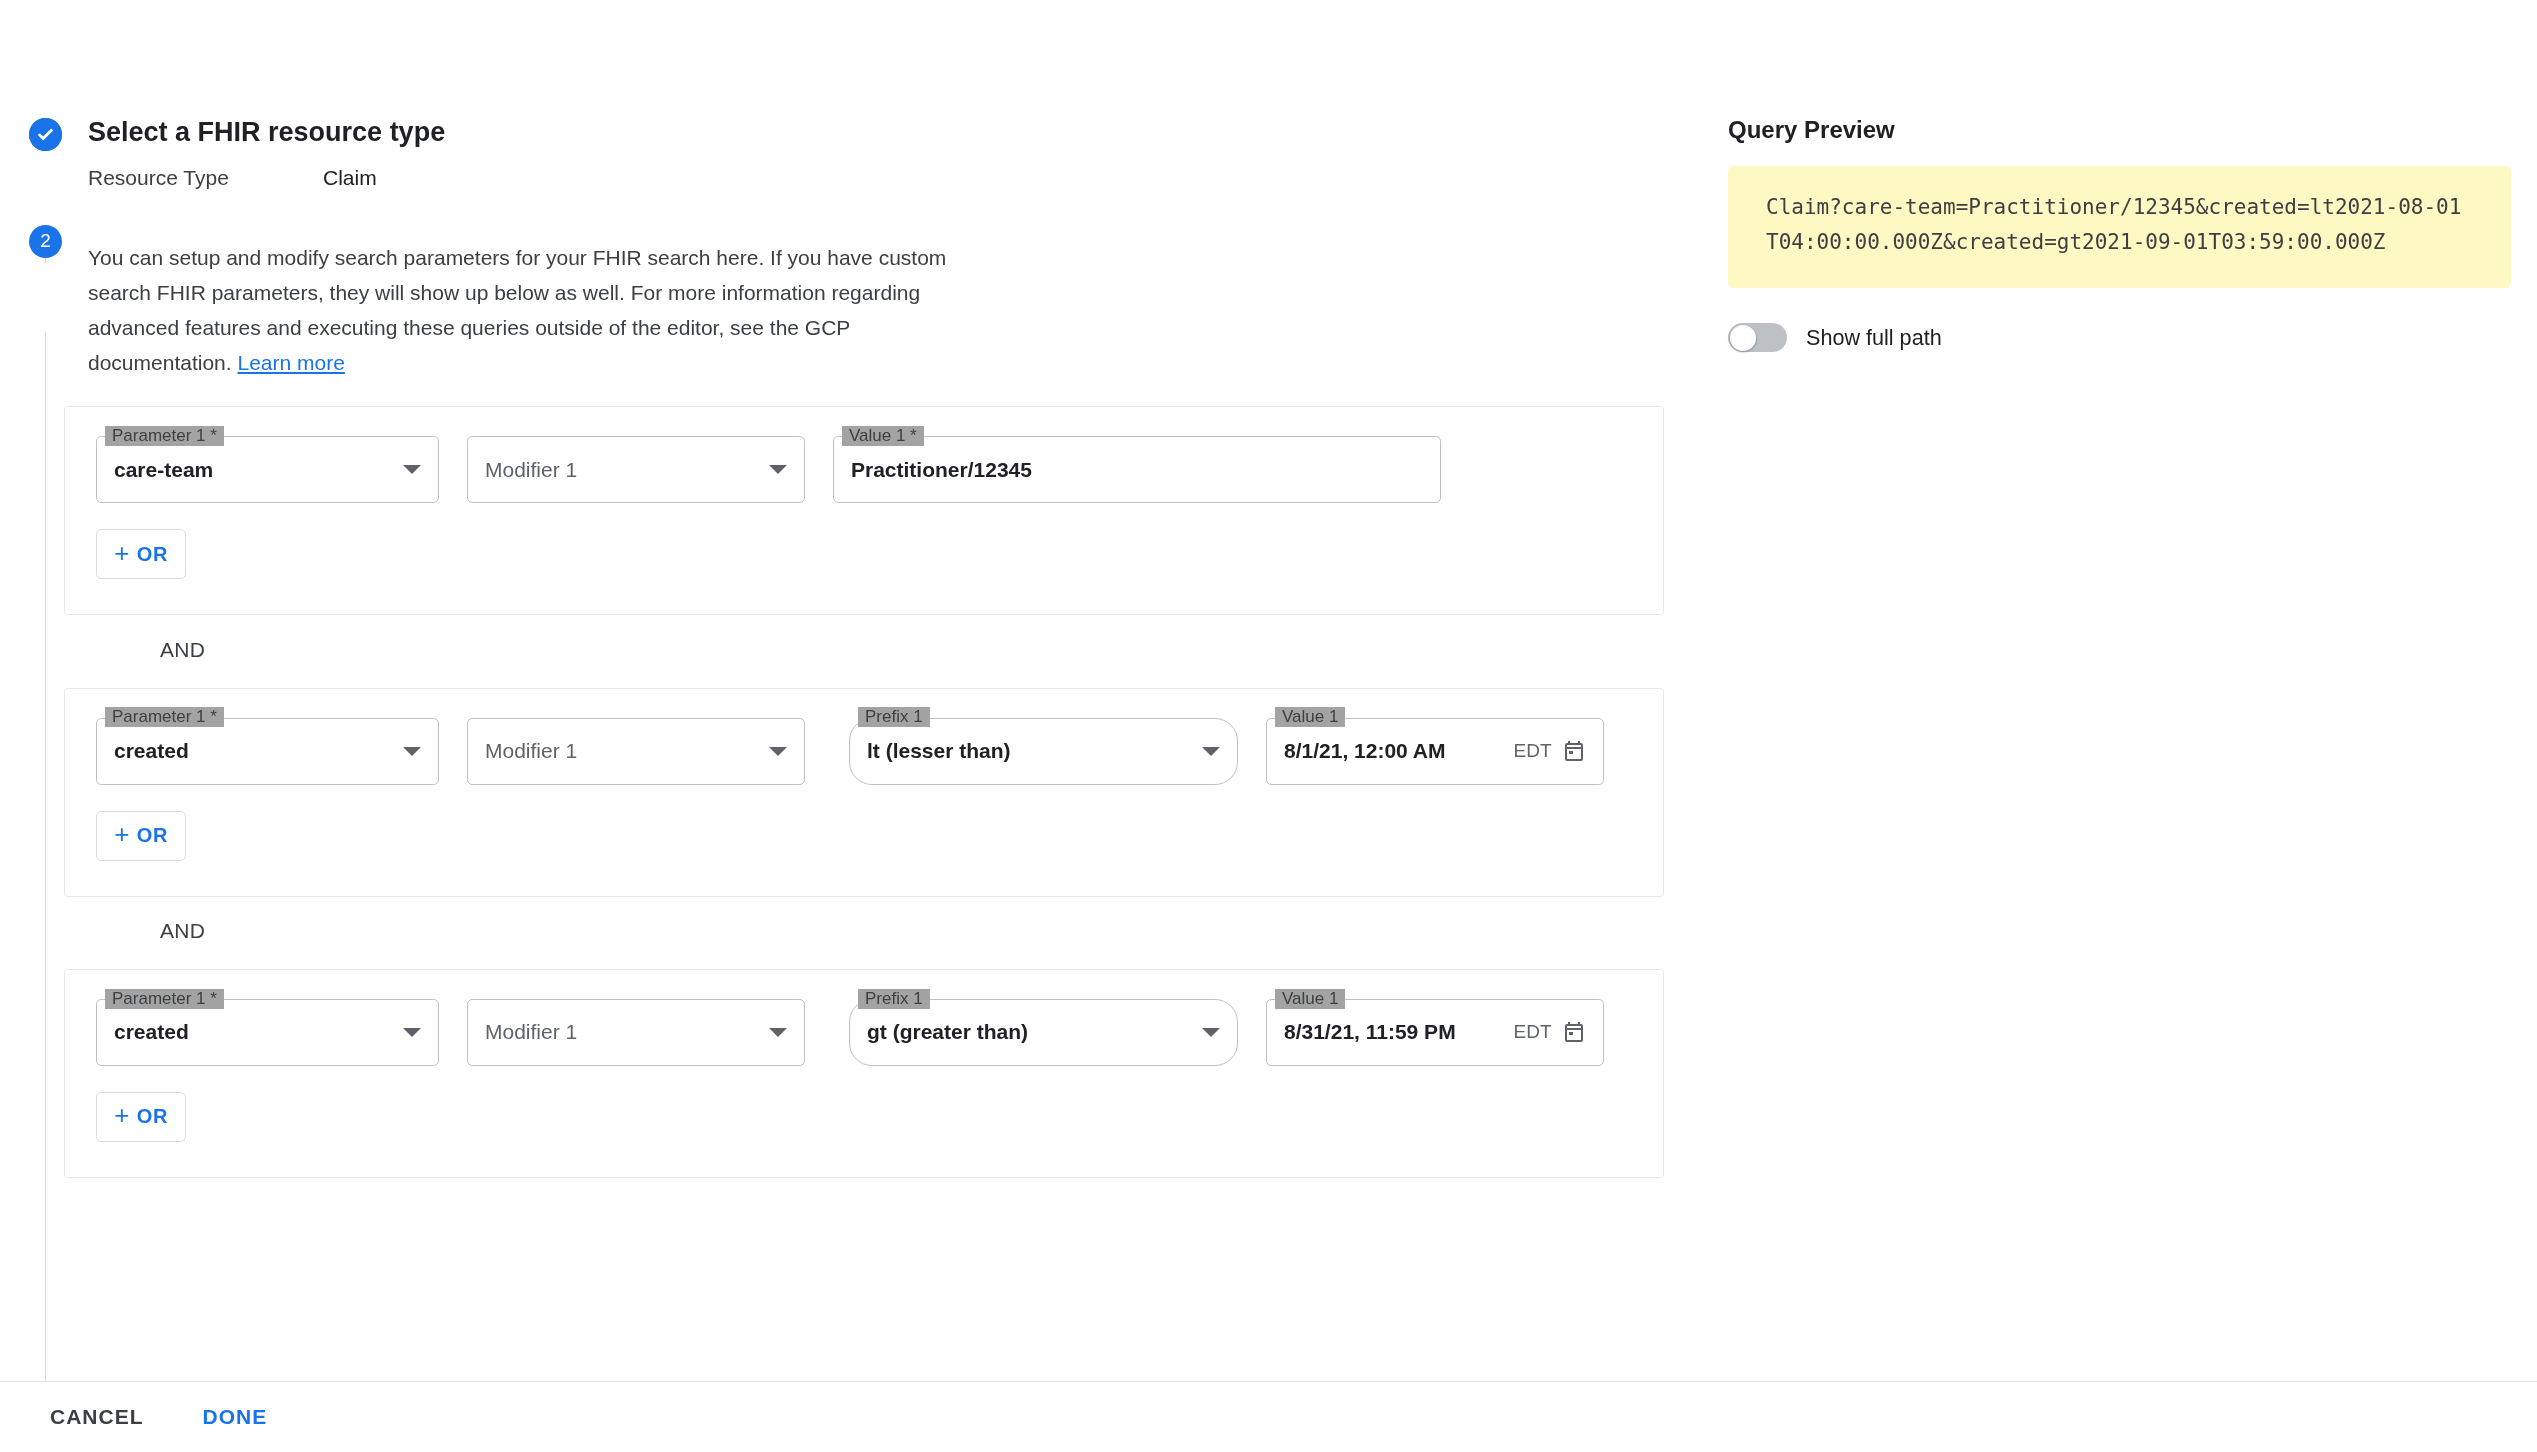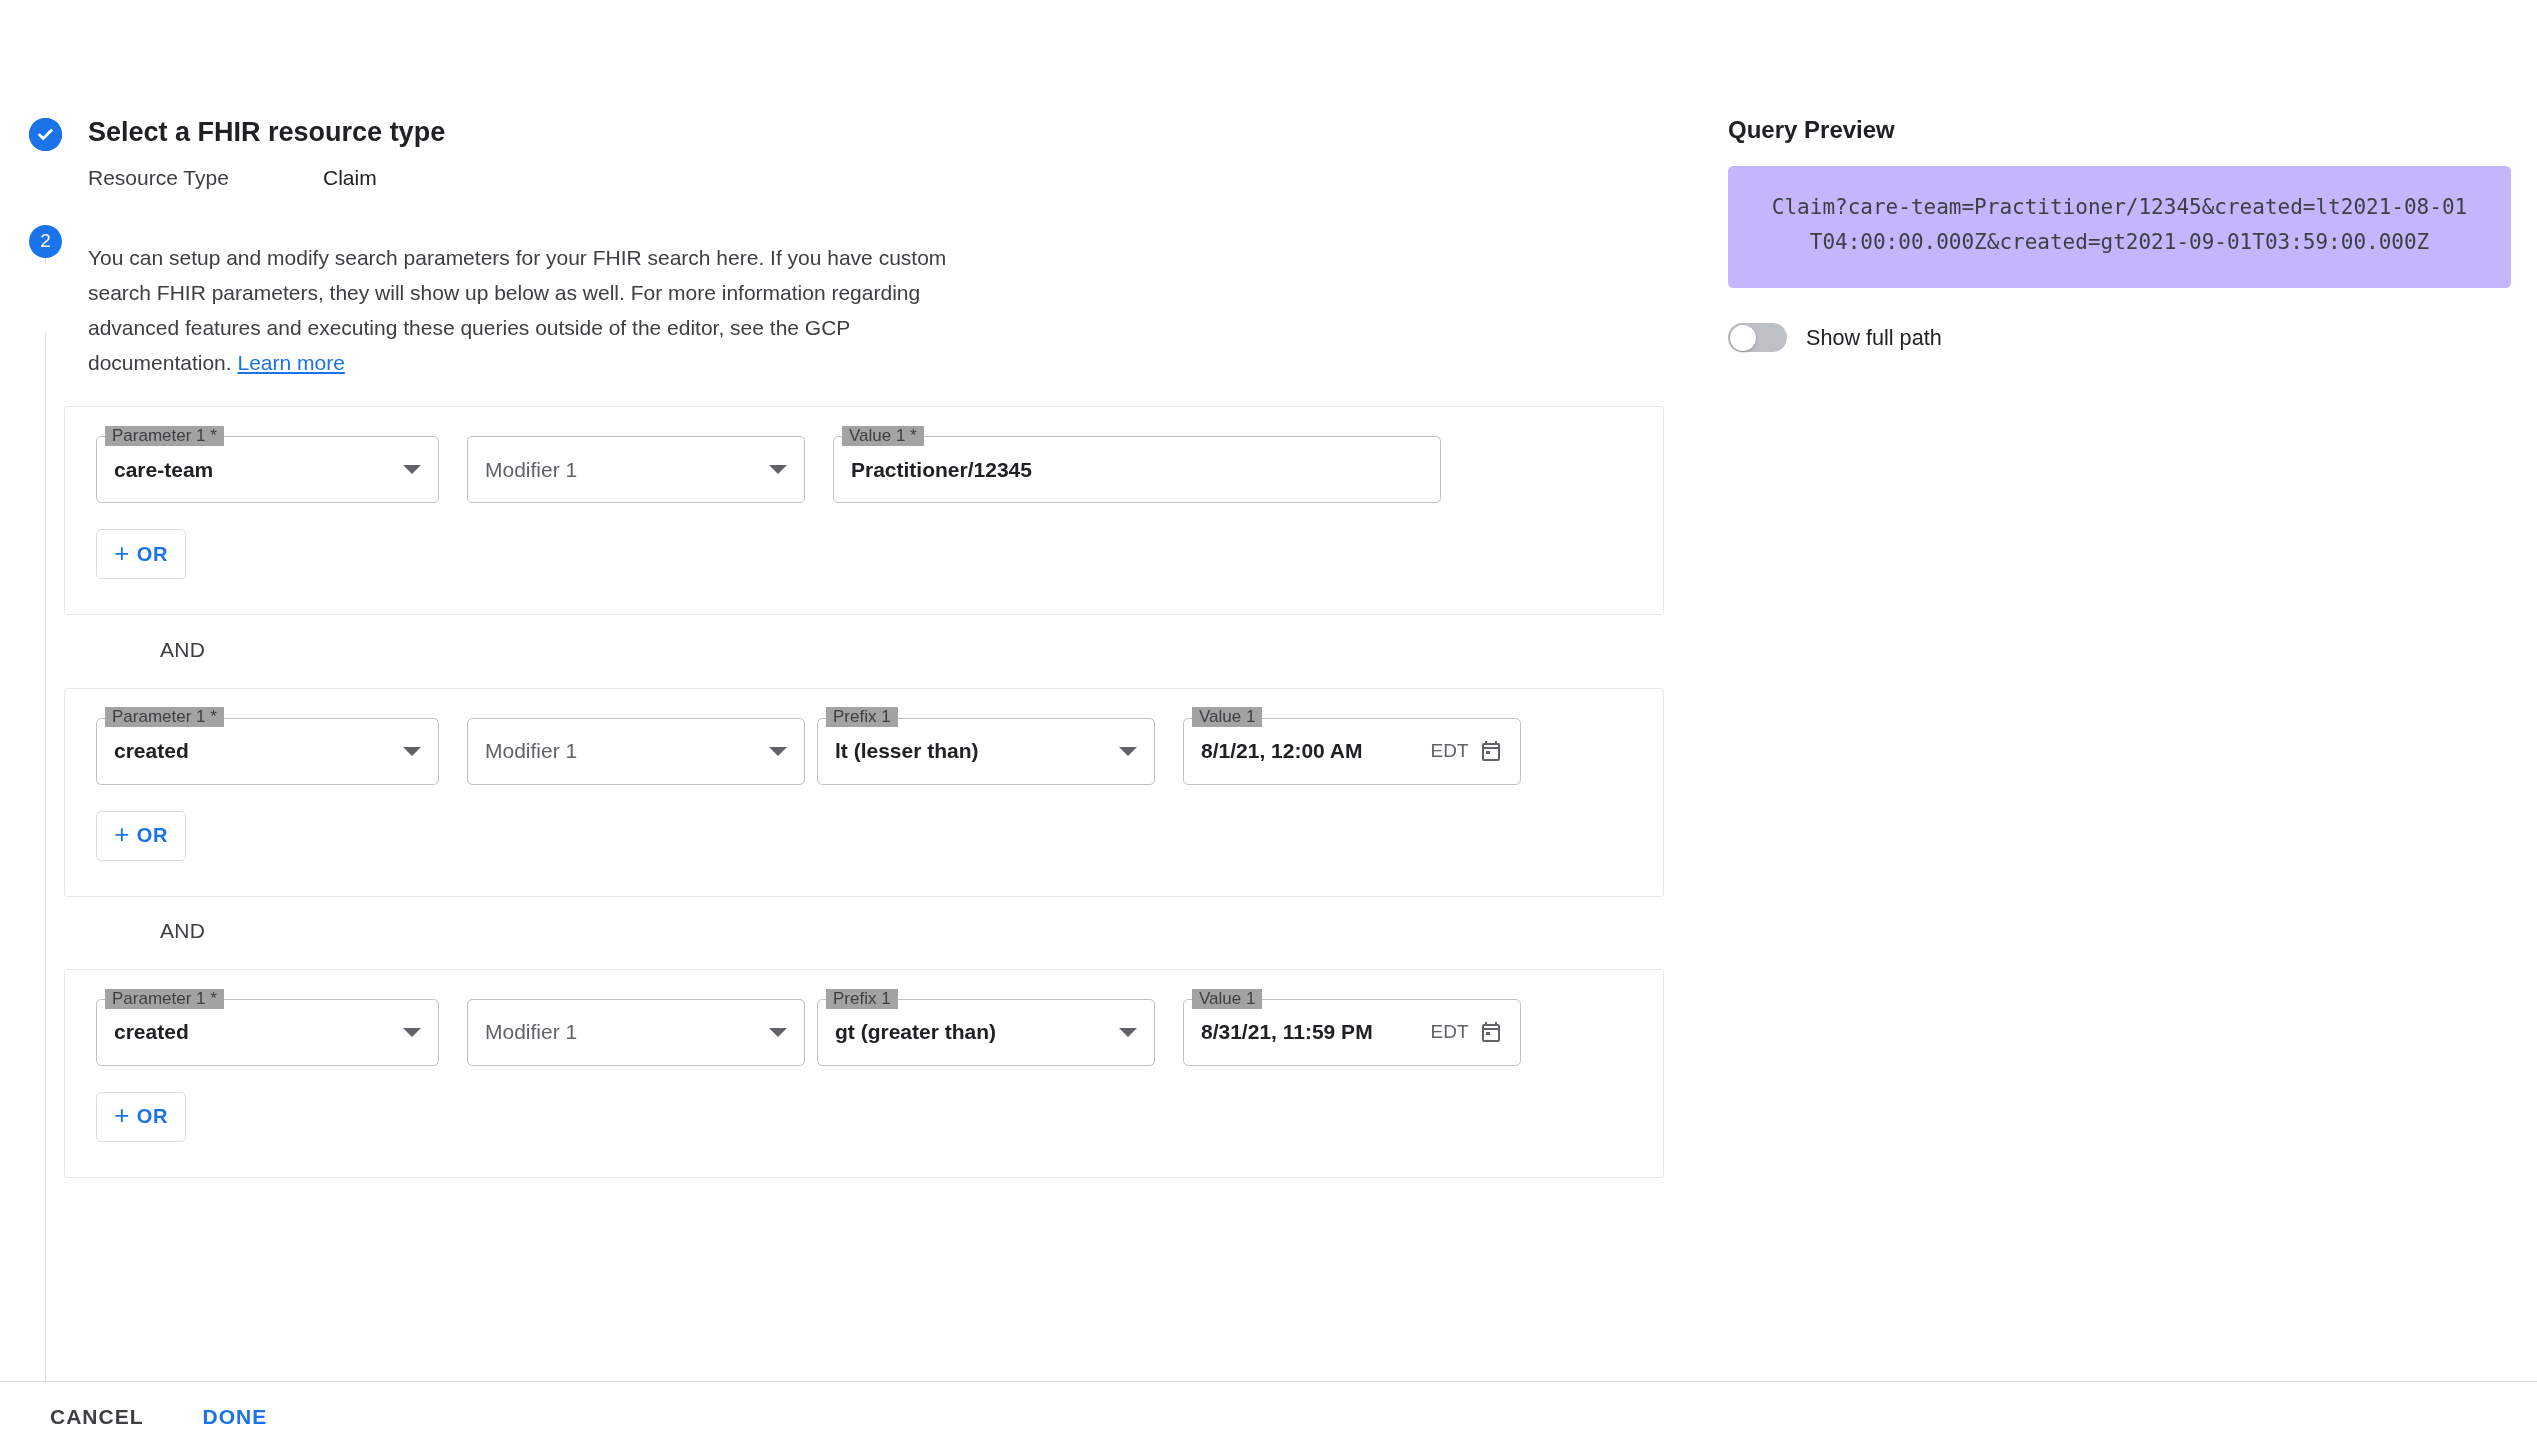--- a/index.html
+++ b/index.html
@@ -137,21 +137,21 @@
     background: #fff;
     display: flex;
     align-items: center;
     padding: 0 17px;
     font-size: 21px;
     color: #202124;
   }
   .field.w-param  { width: 343px; }
   .field.w-mod    { width: 338px; margin-left: 28px; }
   .field.w-value  { width: 608px; margin-left: 28px; }
-  .field.w-prefix { width: 338px; margin-left: 12px; }
+  .field.w-prefix { width: 389px; margin-left: 44px; border-radius: 23px; }
   .field.w-date   { width: 338px; margin-left: 28px; justify-content: space-between; }
 
   .legend {
     position: absolute;
     top: -11.2px;
     left: 8px;
     background: #a3a3a3;
     padding: 0 7px;
     font-size: 17px;
     color: #3c4043;
@@ -215,29 +215,28 @@
     width: 783px;
   }
   .preview-title {
     font-size: 24px;
     font-weight: bold;
     color: #202124;
   }
   .preview-box {
     margin-top: 22.4px;
     width: 783px;
-    background: #c4b5fd;
+    background: #fef9c3;
     border-radius: 5.2px;
     padding: 24px 38px 28px 38px;
     font-family: "DejaVu Sans Mono", monospace;
     font-size: 21px;
     line-height: 35px;
     color: #3c4043;
     word-break: break-all;
-    text-align: center;
   }
   .toggle-row {
     margin-top: 35px;
     display: flex;
     align-items: center;
   }
   .toggle {
     width: 59px; height: 29px;
     border-radius: 14.7px;
     background: #bdc1c6;

